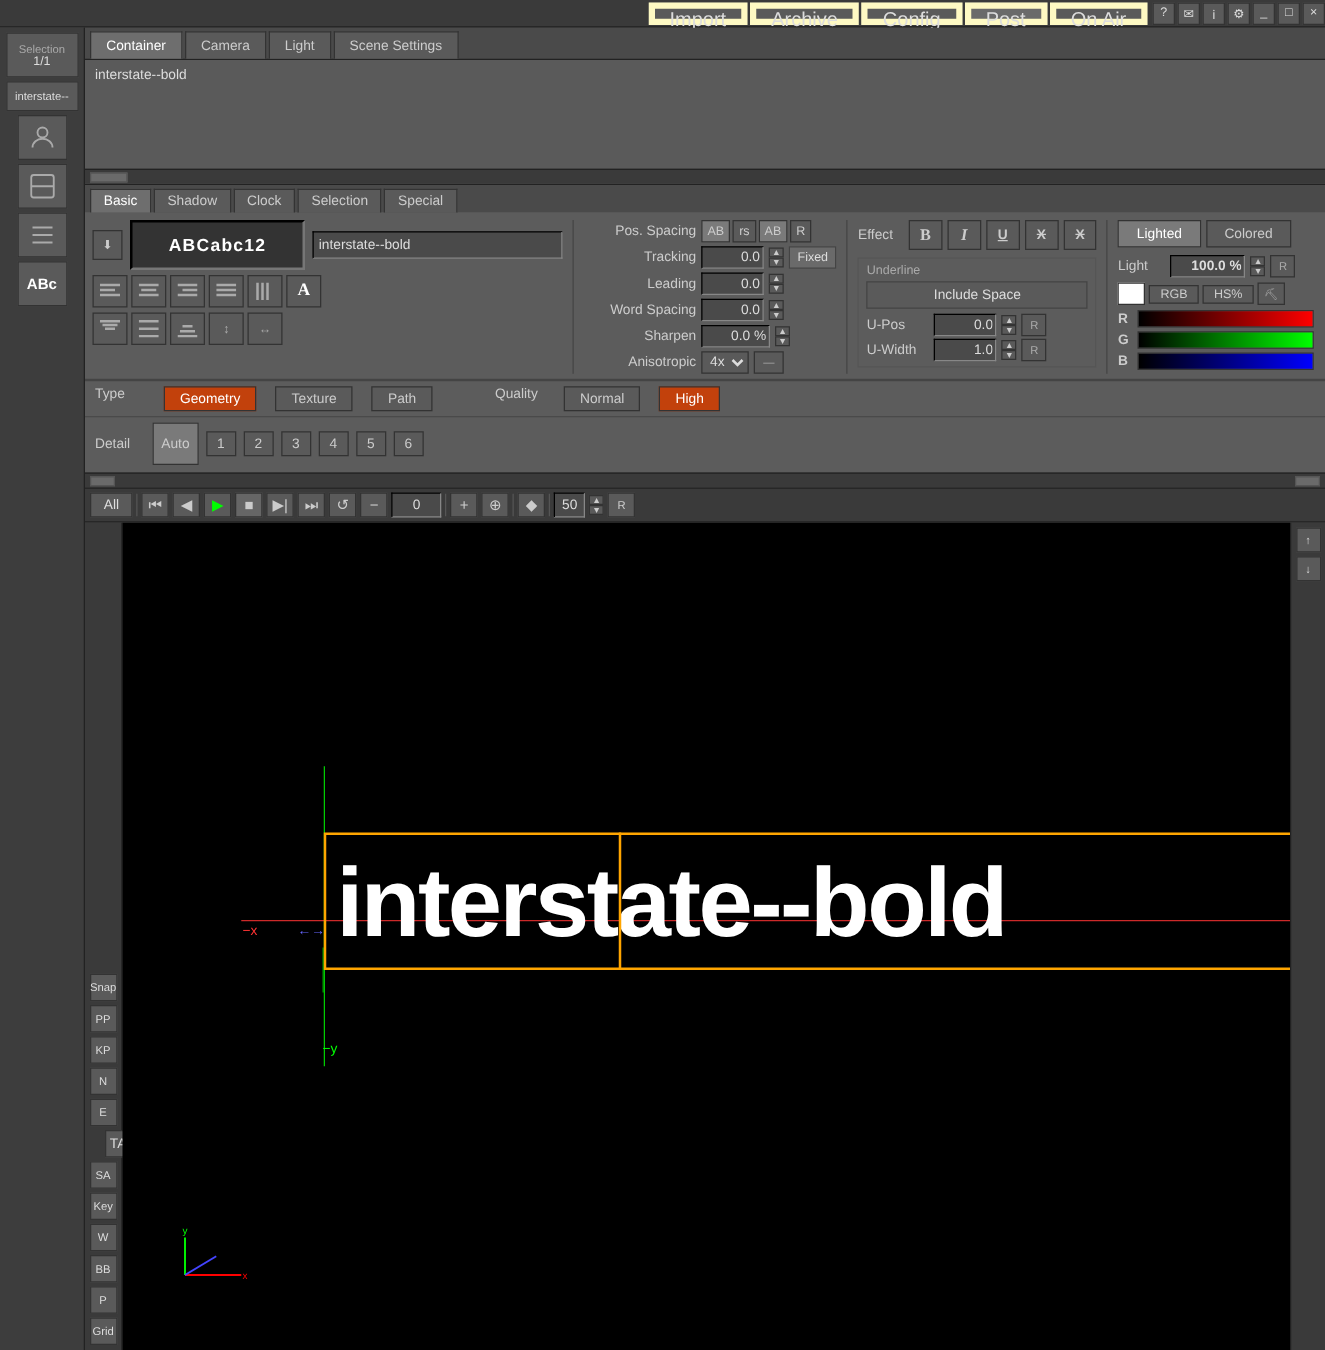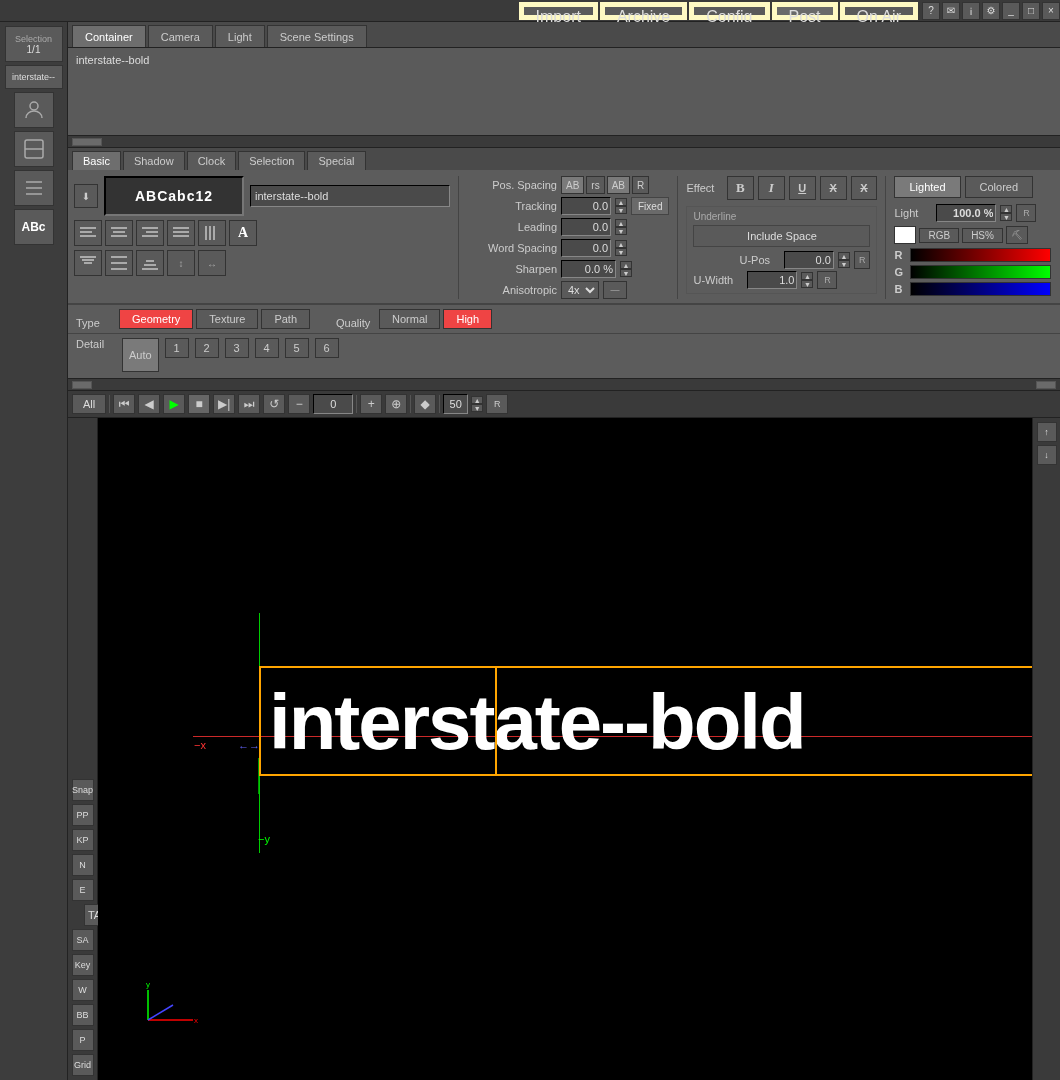--- a/index.html
+++ b/index.html
@@ -59,21 +59,21 @@
     .color-mode-btn.active { background: #7a7a7a; color: #fff; }
     .alpha-input { width: 60px; height: 18px; background: #4a4a4a; border: 1px inset #333; color: #ddd; font-size: 11px; text-align: right; padding: 0 2px; font-weight: bold; }
     .color-fmt-btn { padding: 1px 8px; background: #5a5a5a; border: 1px solid #333; color: #ccc; font-size: 10px; cursor: pointer; }
     .color-swatch { width: 22px; height: 18px; background: #fff; border: 1px solid #333; }
     .channel-row { display: flex; align-items: center; gap: 4px; margin-bottom: 3px; }
     .channel-label { width: 12px; color: #ccc; font-size: 11px; font-weight: bold; }
     .channel-bar-bg { flex: 1; height: 14px; position: relative; border: 1px solid #333; }
     .channel-bar-fill { height: 100%; }
     .channel-val { width: 30px; color: #ddd; font-size: 11px; text-align: right; }
     .type-btn { padding: 2px 12px; background: #5a5a5a; border: 1px solid #333; color: #ccc; font-size: 11px; cursor: pointer; height: 20px; }
-    .type-btn.active { background: #ef4444; color: #fff; }
+    .type-btn.active { background: #c2410c; color: #fff; }
     .detail-btn { width: 24px; height: 20px; background: #5a5a5a; border: 1px solid #333; color: #ccc; font-size: 11px; cursor: pointer; display: flex; align-items: center; justify-content: center; }
     .detail-btn.auto { padding: 16px 6px; width: auto; }
     .detail-btn.active { background: #7a7a7a; }
     .aniso-select { height: 18px; background: #5a5a5a; border: 1px solid #333; color: #ddd; font-size: 11px; padding: 0 2px; }
 
     
     .timeline-bar { background: #3a3a3a; height: 28px; display: flex; align-items: center; gap: 3px; padding: 0 4px; border-top: 1px solid #222; border-bottom: 1px solid #222; flex-shrink: 0; }
     .tl-btn { width: 22px; height: 20px; background: #5a5a5a; border: 1px solid #333; cursor: pointer; display: flex; align-items: center; justify-content: center; font-size: 12px; color: #ccc; }
     .tl-input { width: 40px; height: 20px; background: #4a4a4a; border: 1px inset #333; color: #ddd; font-size: 11px; text-align: center; }
     .tl-all { padding: 0 10px; height: 20px; background: #5a5a5a; border: 1px solid #333; color: #ddd; font-size: 11px; cursor: pointer; display: flex; align-items: center; }
@@ -312,21 +312,21 @@
             <button class="effect-btn" style="font-weight:900; font-family:serif;">B</button>
             <button class="effect-btn" style="font-style:italic; font-family:serif;">I</button>
             <button class="effect-btn" style="text-decoration:underline; font-size:11px;">U</button>
             <button class="effect-btn" style="text-decoration:line-through; font-size:11px;">X</button>
             <button class="effect-btn" style="text-decoration:line-through; font-size:11px;">X</button>
           </div>
 
           <div style="border:1px solid #555; padding:4px 6px;">
             <div style="color:#aaa; font-size:10px; margin-bottom:3px;">Underline</div>
             <button class="underline-btn">Include Space</button>
-            <div style="display:flex; align-items:center; gap:4px; margin-bottom:2px;margin-left:46px;">
+            <div style="display:flex; align-items:center; gap:4px; margin-bottom:2px;">
               <span style="color:#ccc; font-size:11px; width:50px;">U-Pos</span>
               <input class="u-input" value="0.0" style="">
               <div class="spin-btn">
                   <div class="spin-up">▲</div>
                   <div class="spin-dn">▼</div>
                 </div>
               <button style="width:20px; height:18px; background:#5a5a5a; border:1px solid #333; color:#aaa; font-size:9px; cursor:pointer;">R</button>
             </div>
             <div style="display:flex; align-items:center; gap:4px;">
               <span style="color:#ccc; font-size:11px; width:50px;">U-Width</span>
@@ -383,31 +383,31 @@
           <div class="channel-row">
             <span class="channel-label">B</span>
             <div class="channel-bar-bg">
               <div class="channel-bar-fill" style="width:100%; background: linear-gradient(to right, #000, #00f);"></div>
             </div>
             <span class="channel-val">255</span>
           </div>
         </div>
       </div>
 
-      <div style="display:flex; align-items:flex-end; gap:3px; padding:4px 8px; background:#5c5c5c; border-top:1px solid #444; border-bottom:1px solid #444;">
+      <div style="display:flex; align-items:flex-start; gap:15px; padding:4px 8px; background:#5c5c5c; border-top:1px solid #444; border-bottom:1px solid #444;">
         <span style="color:#ccc; font-size:11px; width:40px;">Type</span>
         <button class="type-btn active">Geometry</button>
         <button class="type-btn">Texture</button>
         <button class="type-btn">Path</button>
         <div style="width:20px;"></div>
         <span style="color:#ccc; font-size:11px; width:40px;">Quality</span>
         <button class="type-btn">Normal</button>
         <button class="type-btn active">High</button>
       </div>
-      <div style="display:flex; gap:6px; padding:4px 8px 6px; background:#5c5c5c;">
+      <div style="display:flex; align-items:center; gap:6px; padding:4px 8px 6px; background:#5c5c5c;">
         <span style="color:#ccc; font-size:11px; width:40px;">Detail</span>
         <button class="detail-btn auto active">Auto</button>
         <button class="detail-btn">1</button>
         <button class="detail-btn">2</button>
         <button class="detail-btn">3</button>
         <button class="detail-btn">4</button>
         <button class="detail-btn">5</button>
         <button class="detail-btn">6</button>
       </div>
 

